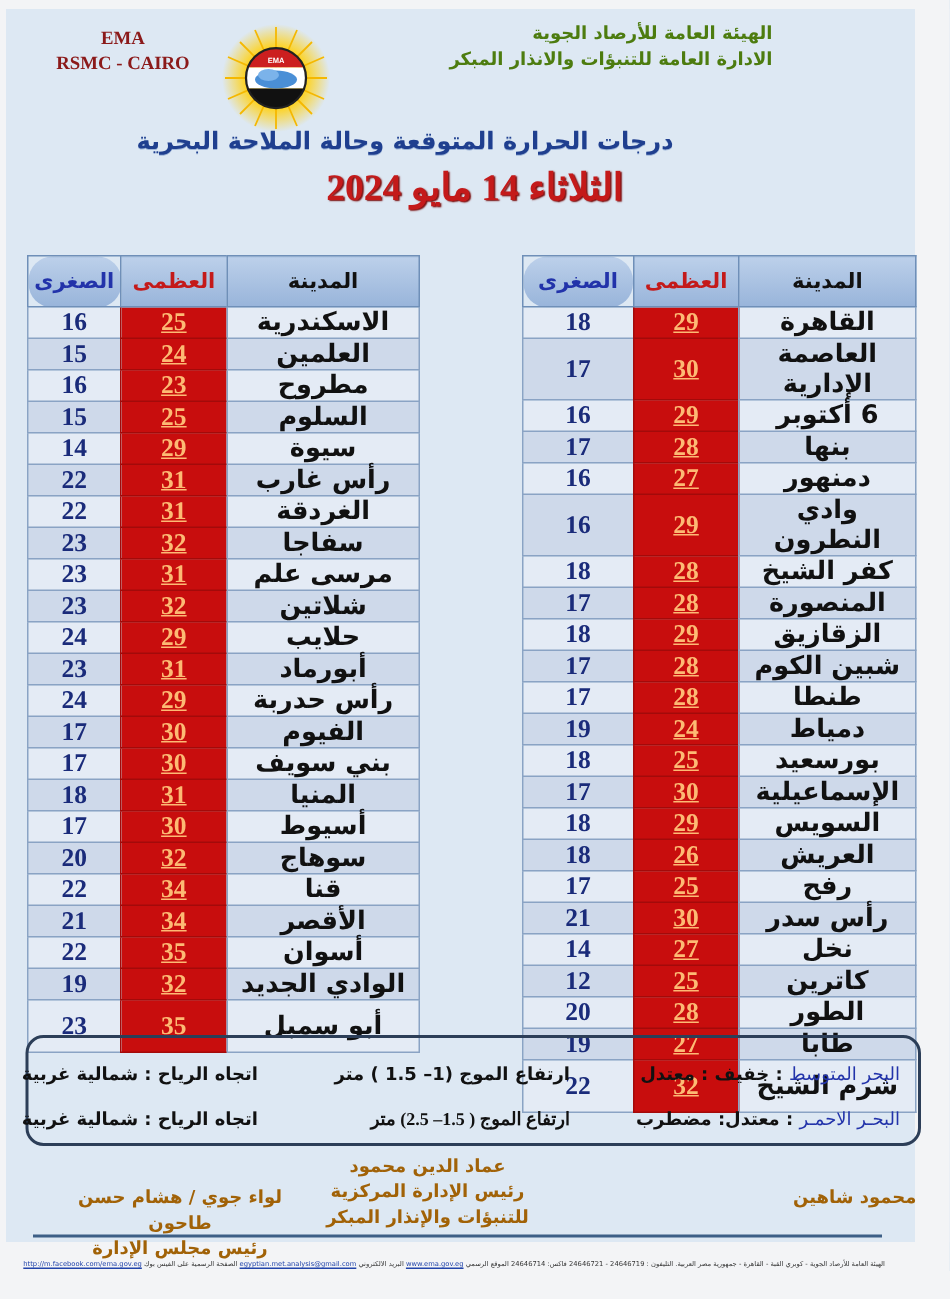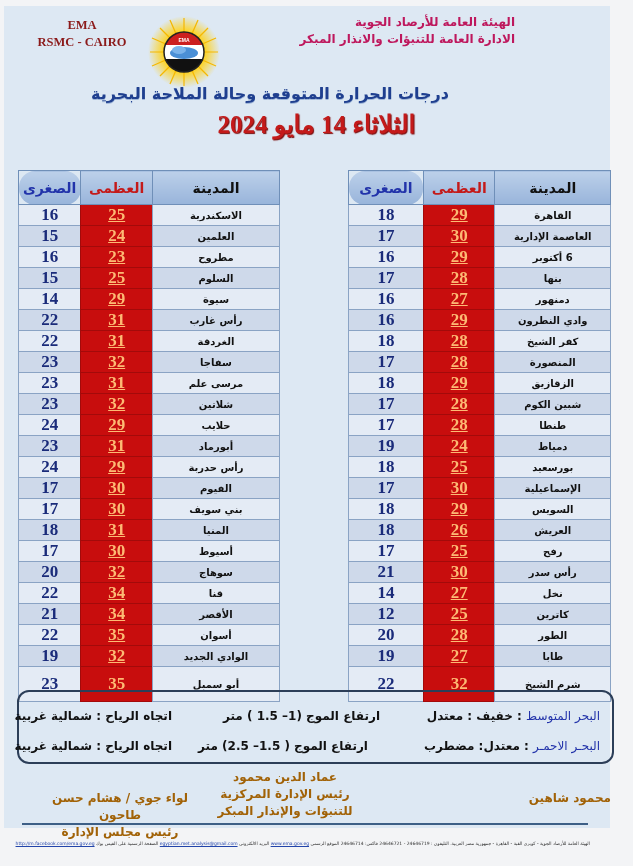--- a/index.html
+++ b/index.html
@@ -1,29 +1,29 @@
 <!DOCTYPE html>
 <html><head>
 <meta charset="utf-8">
 <style>
   html, body { margin:0; padding:0; }
   body { width:633px; height:866px; background:#f3f4f6; position:relative; overflow:hidden; font-family:"DejaVu Sans", sans-serif; }
   .panel { position:absolute; left:4px; top:6px; width:606px; height:822px; background:#dde8f3; }
   .panel-right-strip { position:absolute; left:610px; top:6px; width:23px; height:822px; background:#f3f4f6; }
-  .org-ar { position:absolute; right:118px; top:14px; text-align:right; direction:rtl; color:#be185d; font-weight:bold; font-size:12px; line-height:17px; font-family:"DejaVu Sans", sans-serif; }
+  .org-ar { position:absolute; right:118px; top:14px; text-align:right; direction:rtl; color:#4d7c0f; font-weight:bold; font-size:12px; line-height:17px; font-family:"DejaVu Sans", sans-serif; }
   .org-en { position:absolute; left:36px; top:17px; width:92px; text-align:center; color:#8b1a1a; font-weight:bold; font-size:12.5px; line-height:17px; font-family:"Liberation Serif", serif; }
   .logo { position:absolute; left:148px; top:16px; width:72px; height:72px; }
   .title { position:absolute; left:0; width:540px; top:84px; text-align:center; direction:rtl; color:#1f3f8f; font-weight:bold; font-size:16px; font-family:"DejaVu Sans", sans-serif; text-shadow:0 1px 0 #9fb6d8; }
   .date { position:absolute; left:0; width:633px; top:110px; text-align:center; direction:rtl; color:#c41a1a; font-weight:bold; font-size:25px; font-family:"Liberation Serif", serif; text-shadow:1px 1px 1px #7a0d0d; }
   table.temps { position:absolute; border-collapse:collapse; direction:rtl; font-family:"Liberation Serif", serif; }
   table.temps th { height:31px; background:linear-gradient(#bcd0ea,#98b4da); border:1px solid #6f8fb8; font-weight:bold; font-size:14px; font-family:"DejaVu Sans", sans-serif; }
   table.temps td { height:18px; border:1px solid #8aa3c4; text-align:center; padding:0; font-weight:bold; }
   table.temps tr:nth-child(odd) td { background:#e4ebf5; }
   table.temps tr:nth-child(even) td { background:#ced9ea; }
-  table.temps td.city { font-family:"DejaVu Sans", sans-serif; font-size:10px; color:#111; }
+  table.temps td.city { font-family:"DejaVu Sans", sans-serif; font-size:17px; color:#111; }
   table.temps td.max { background:#c80d0d !important; color:#fdba74; font-size:17px; border-color:#a30a0a;text-decoration:underline; }
   table.temps td.min { color:#1a2b7a; font-size:17px; }
   table.temps tr.tall td { height:34px; }
   th.h-city { color:#111; }
   th.h-max { color:#c41a1a; }
   th.h-min { color:#2233aa;border-radius:16px; }
   .sea-box { position:absolute; left:17px; top:690px; width:597px; height:74px; border:2px solid #2c3e58; border-radius:12px; box-sizing:border-box; }
   .sea-row { position:absolute; left:0; width:100%; direction:rtl; font-size:12px; font-weight:bold; color:#111; font-family:"DejaVu Sans", sans-serif; }
   .sea-row span { position:absolute; white-space:nowrap; }
   .sea-name { color:#2233aa; font-weight:normal; }
@@ -338,21 +338,21 @@
 </table>
 
 <div class="sea-box">
   <div class="sea-row" style="top:17px;">
     <span style="right:12px;"><span class="sea-name" style="position:static">البحر المتوسط</span> <span style="position:static">: خفيف : معتدل</span></span>
     <span style="right:232px;">ارتفاع الموج (1– 1.5 ) متر</span>
     <span style="right:440px;">اتجاه الرياح : شمالية غربية</span>
   </div>
   <div class="sea-row" style="top:47px;">
     <span style="right:12px;"><span class="sea-name" style="position:static">البحـر الاحمـر</span> <span style="position:static">: معتدل: مضطرب</span></span>
-    <span style="right:244px;">ارتفاع الموج ( 1.5– 2.5) متر</span>
+    <span style="right:232px;font-family:Liberation Serif, serif;">ارتفاع الموج ( 1.5– 2.5) متر</span>
     <span style="right:440px;">اتجاه الرياح : شمالية غربية</span>
   </div>
 </div>
 
 <div class="sig" style="right:22px; top:790px;">
   <div>محمود شاهين</div>
 </div>
 <div class="sig" style="left:200px; top:769px; width:170px;">
   <div>عماد الدين محمود</div>
   <div>رئيس الإدارة المركزية للتنبؤات والإنذار المبكر</div>

